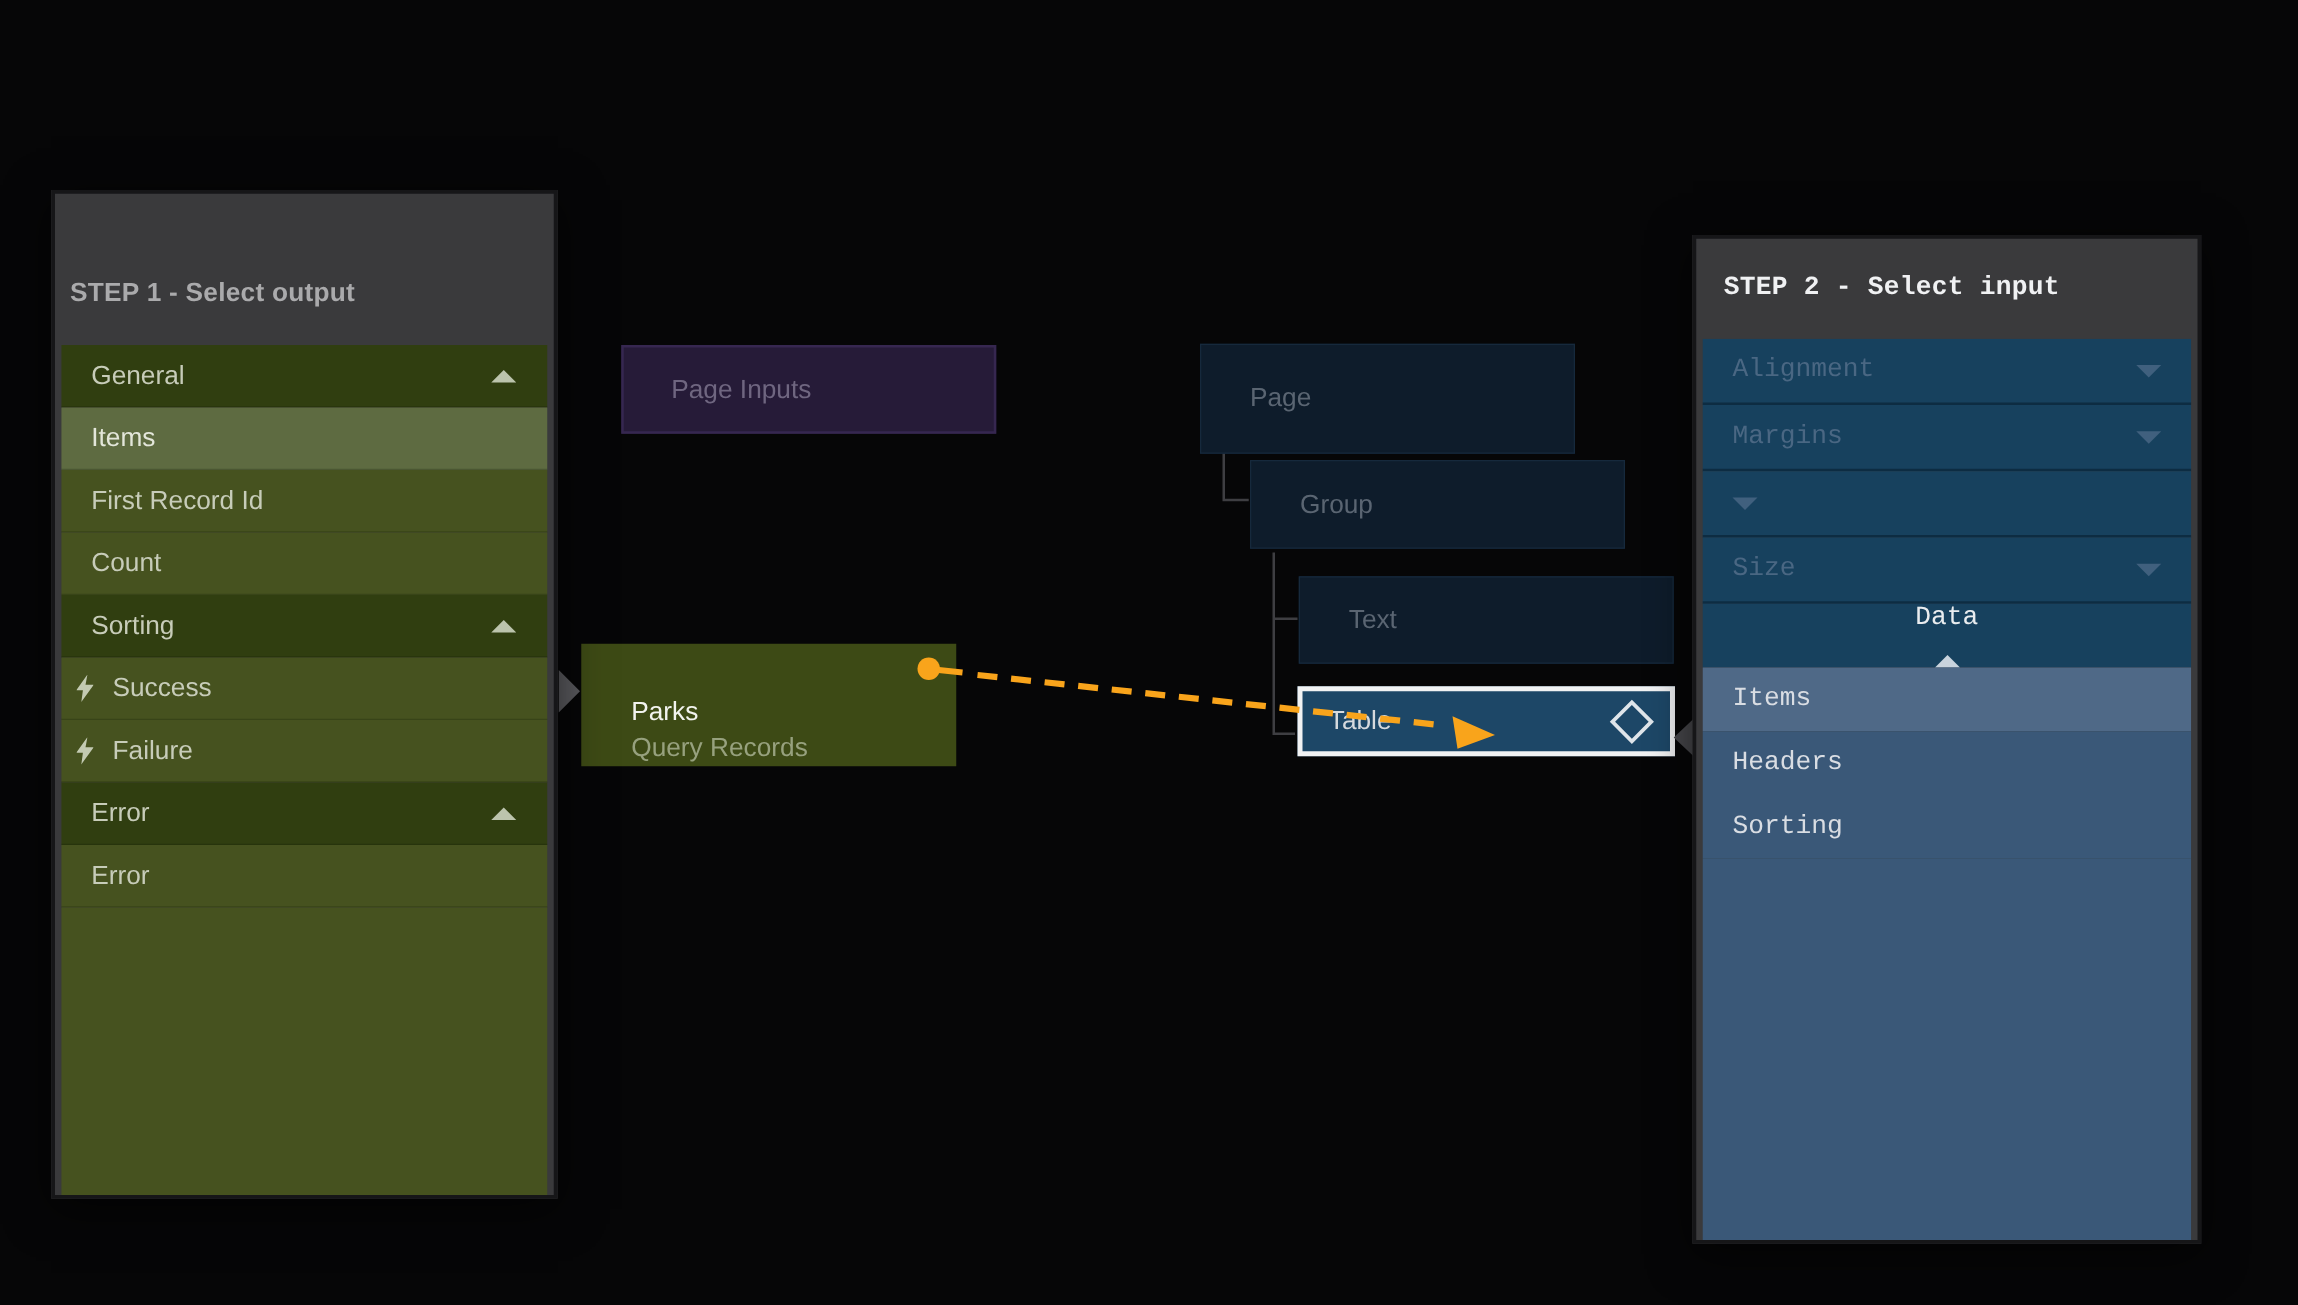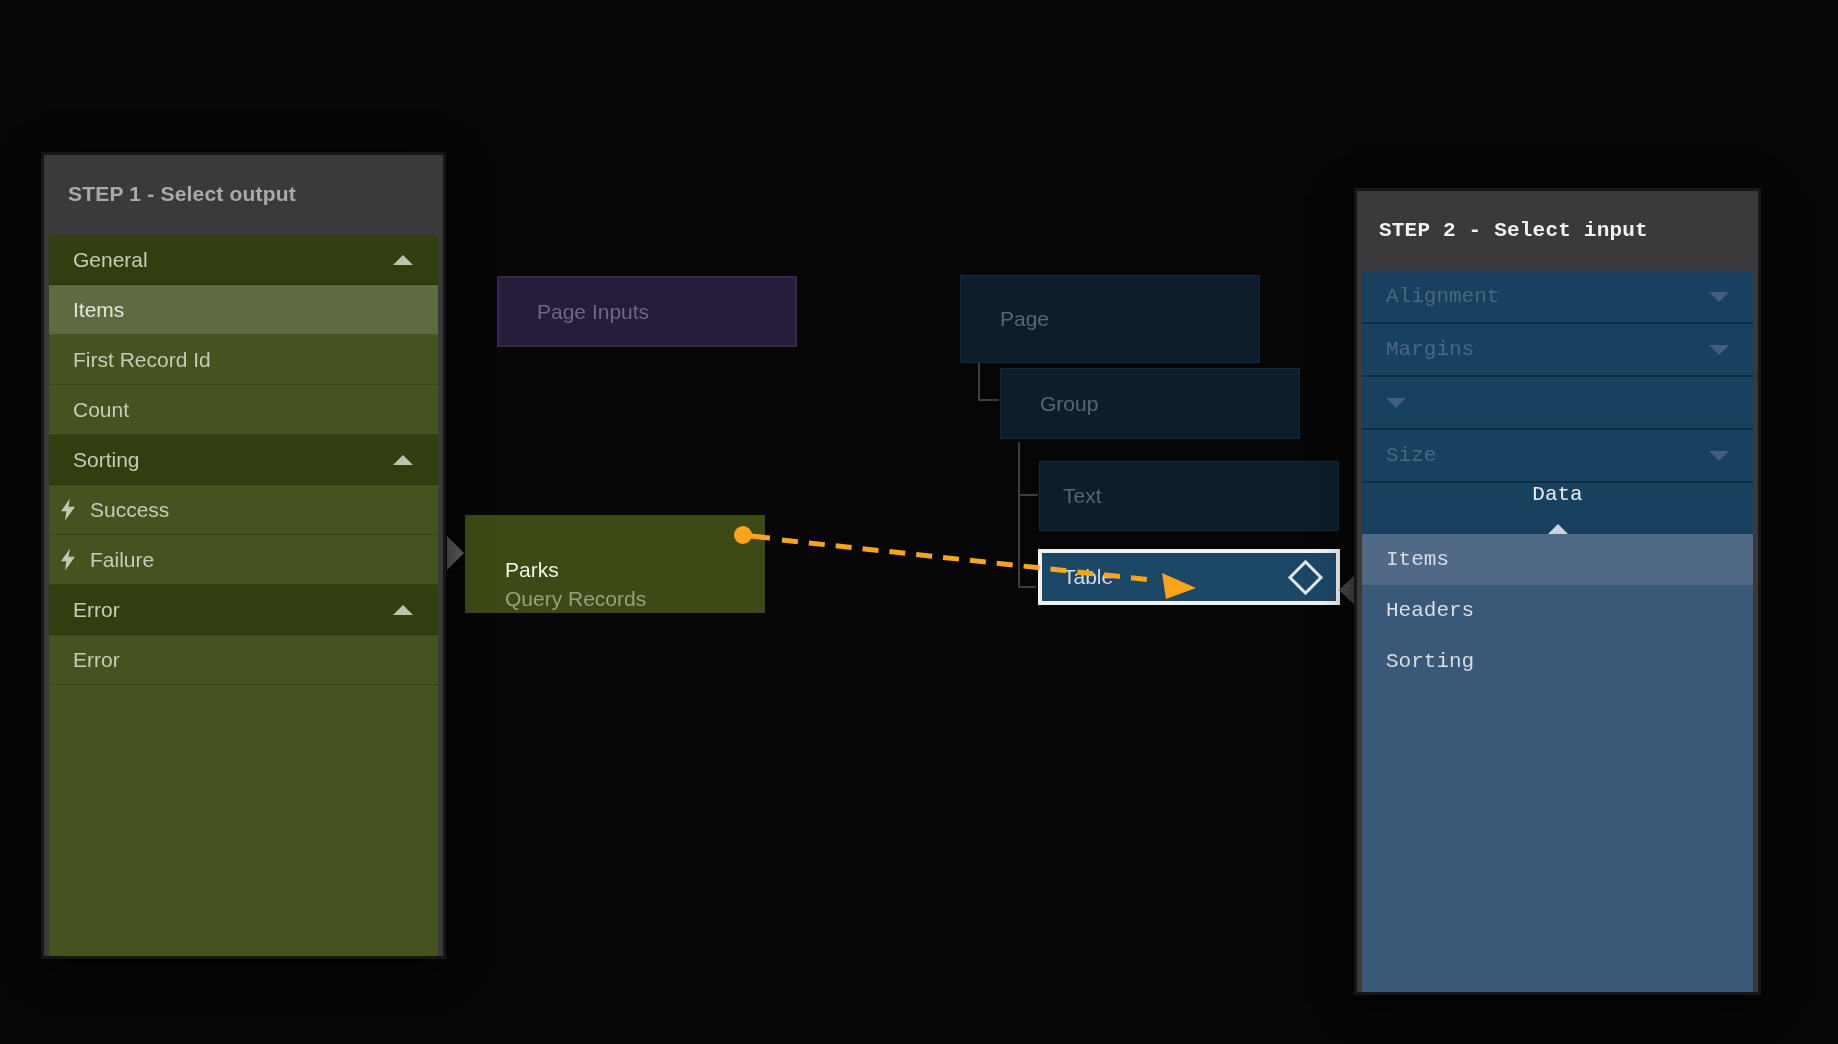--- a/index.html
+++ b/index.html
@@ -45,35 +45,35 @@
     font-family:"Liberation Sans",sans-serif;
     -webkit-font-smoothing:antialiased;
   }
   svg.layer{position:absolute;left:0;top:0;pointer-events:none;}
   .layer-under{z-index:1;}
   .layer-over{z-index:6;}
   .node{position:absolute;z-index:3;display:flex;align-items:center;box-sizing:border-box;font-size:21px;}
   .node-pageinputs{left:497px;top:276px;width:300px;height:71px;background:var(--purple-node-bg);border:2px solid var(--purple-node-border);color:var(--purple-node-text);padding-left:38px;}
   .node-page{left:960px;top:275px;width:300px;height:88px;background:var(--navy-node-bg);border:1px solid var(--navy-node-border);color:var(--navy-node-text);padding-left:39px;}
   .node-group{left:1000px;top:368px;width:300px;height:71px;background:var(--navy-node-bg);border:1px solid var(--navy-node-border);color:var(--navy-node-text);padding-left:39px;}
-  .node-text{left:1039px;top:461px;width:300px;height:70px;background:var(--navy-node-bg);border:1px solid var(--navy-node-border);color:var(--navy-node-text);padding-left:23px;}
+  .node-text{left:1039px;top:461px;width:300px;height:70px;background:var(--navy-node-bg);border:1px solid var(--navy-node-border);color:var(--navy-node-text);padding-left:39px;}
   .node-table{left:1038px;top:549px;width:302px;height:56px;background:var(--table-node-bg);border:4px solid var(--table-node-border);color:var(--table-node-text);padding:0 18px 0 21px;justify-content:space-between;}
   .node-parks{left:465px;top:515px;width:300px;height:98px;background:var(--parks-node-bg);padding-left:40px;flex-direction:column;align-items:flex-start;justify-content:center;}
   .parks-title{color:var(--parks-title);font-size:21px;line-height:29px;margin-top:40px;}
   .parks-subtitle{color:var(--parks-subtitle);font-size:21px;line-height:29px;}
   .diamond{width:19px;height:19px;border:3px solid #dfe5ea;transform:rotate(45deg);}
   .ptr{position:absolute;width:0;height:0;z-index:4;}
   .ptr-left{left:447px;top:536px;border-top:17px solid transparent;border-bottom:17px solid transparent;border-left:17px solid var(--ptr-left);}
   .ptr-right{left:1339px;top:573px;border-top:17px solid transparent;border-bottom:17px solid transparent;border-right:18px solid var(--ptr-right);}
 
   .panel{position:absolute;z-index:8;box-sizing:border-box;background:var(--panel-frame);border:3px solid var(--panel-border);box-shadow:0 8px 34px rgba(0,0,0,0.6);display:flex;flex-direction:column;}
   .panel-left{left:41px;top:152px;width:405px;height:807px;}
   .panel-right{left:1354px;top:188px;width:407px;height:807px;font-family:Liberation Mono, monospace;}
   .panel-title{flex:0 0 auto;display:flex;align-items:center;font-weight:bold;font-size:21px;letter-spacing:.2px;}
-  .panel-left .panel-title{height:78px;padding-left:24px;color:var(--step1-title);}
+  .panel-left .panel-title{height:78px;padding-left:12px;color:var(--step1-title);margin-top:41px;}
   .panel-right .panel-title{height:78px;padding-left:22px;color:var(--step2-title);}
   .panel-body{flex:1 1 auto;margin:2px 5px 0 5px;display:flex;flex-direction:column;overflow:hidden;}
 
   .lrow{flex:0 0 49px;display:flex;align-items:center;padding:0 25px 0 24px;background:var(--olive-row);color:var(--olive-text);font-size:21px;border-bottom:1px solid rgba(10,16,0,0.22);}
   .lrow.section{background:var(--olive-section);}
   .lrow.selected{background:var(--olive-selected);color:var(--olive-selected-text);}
   .lrow.event{padding-left:12px;}
   .lrow .lbl{flex:1 1 auto;}
   .olive-fill{flex:1 1 auto;background:var(--olive-row);}
 

